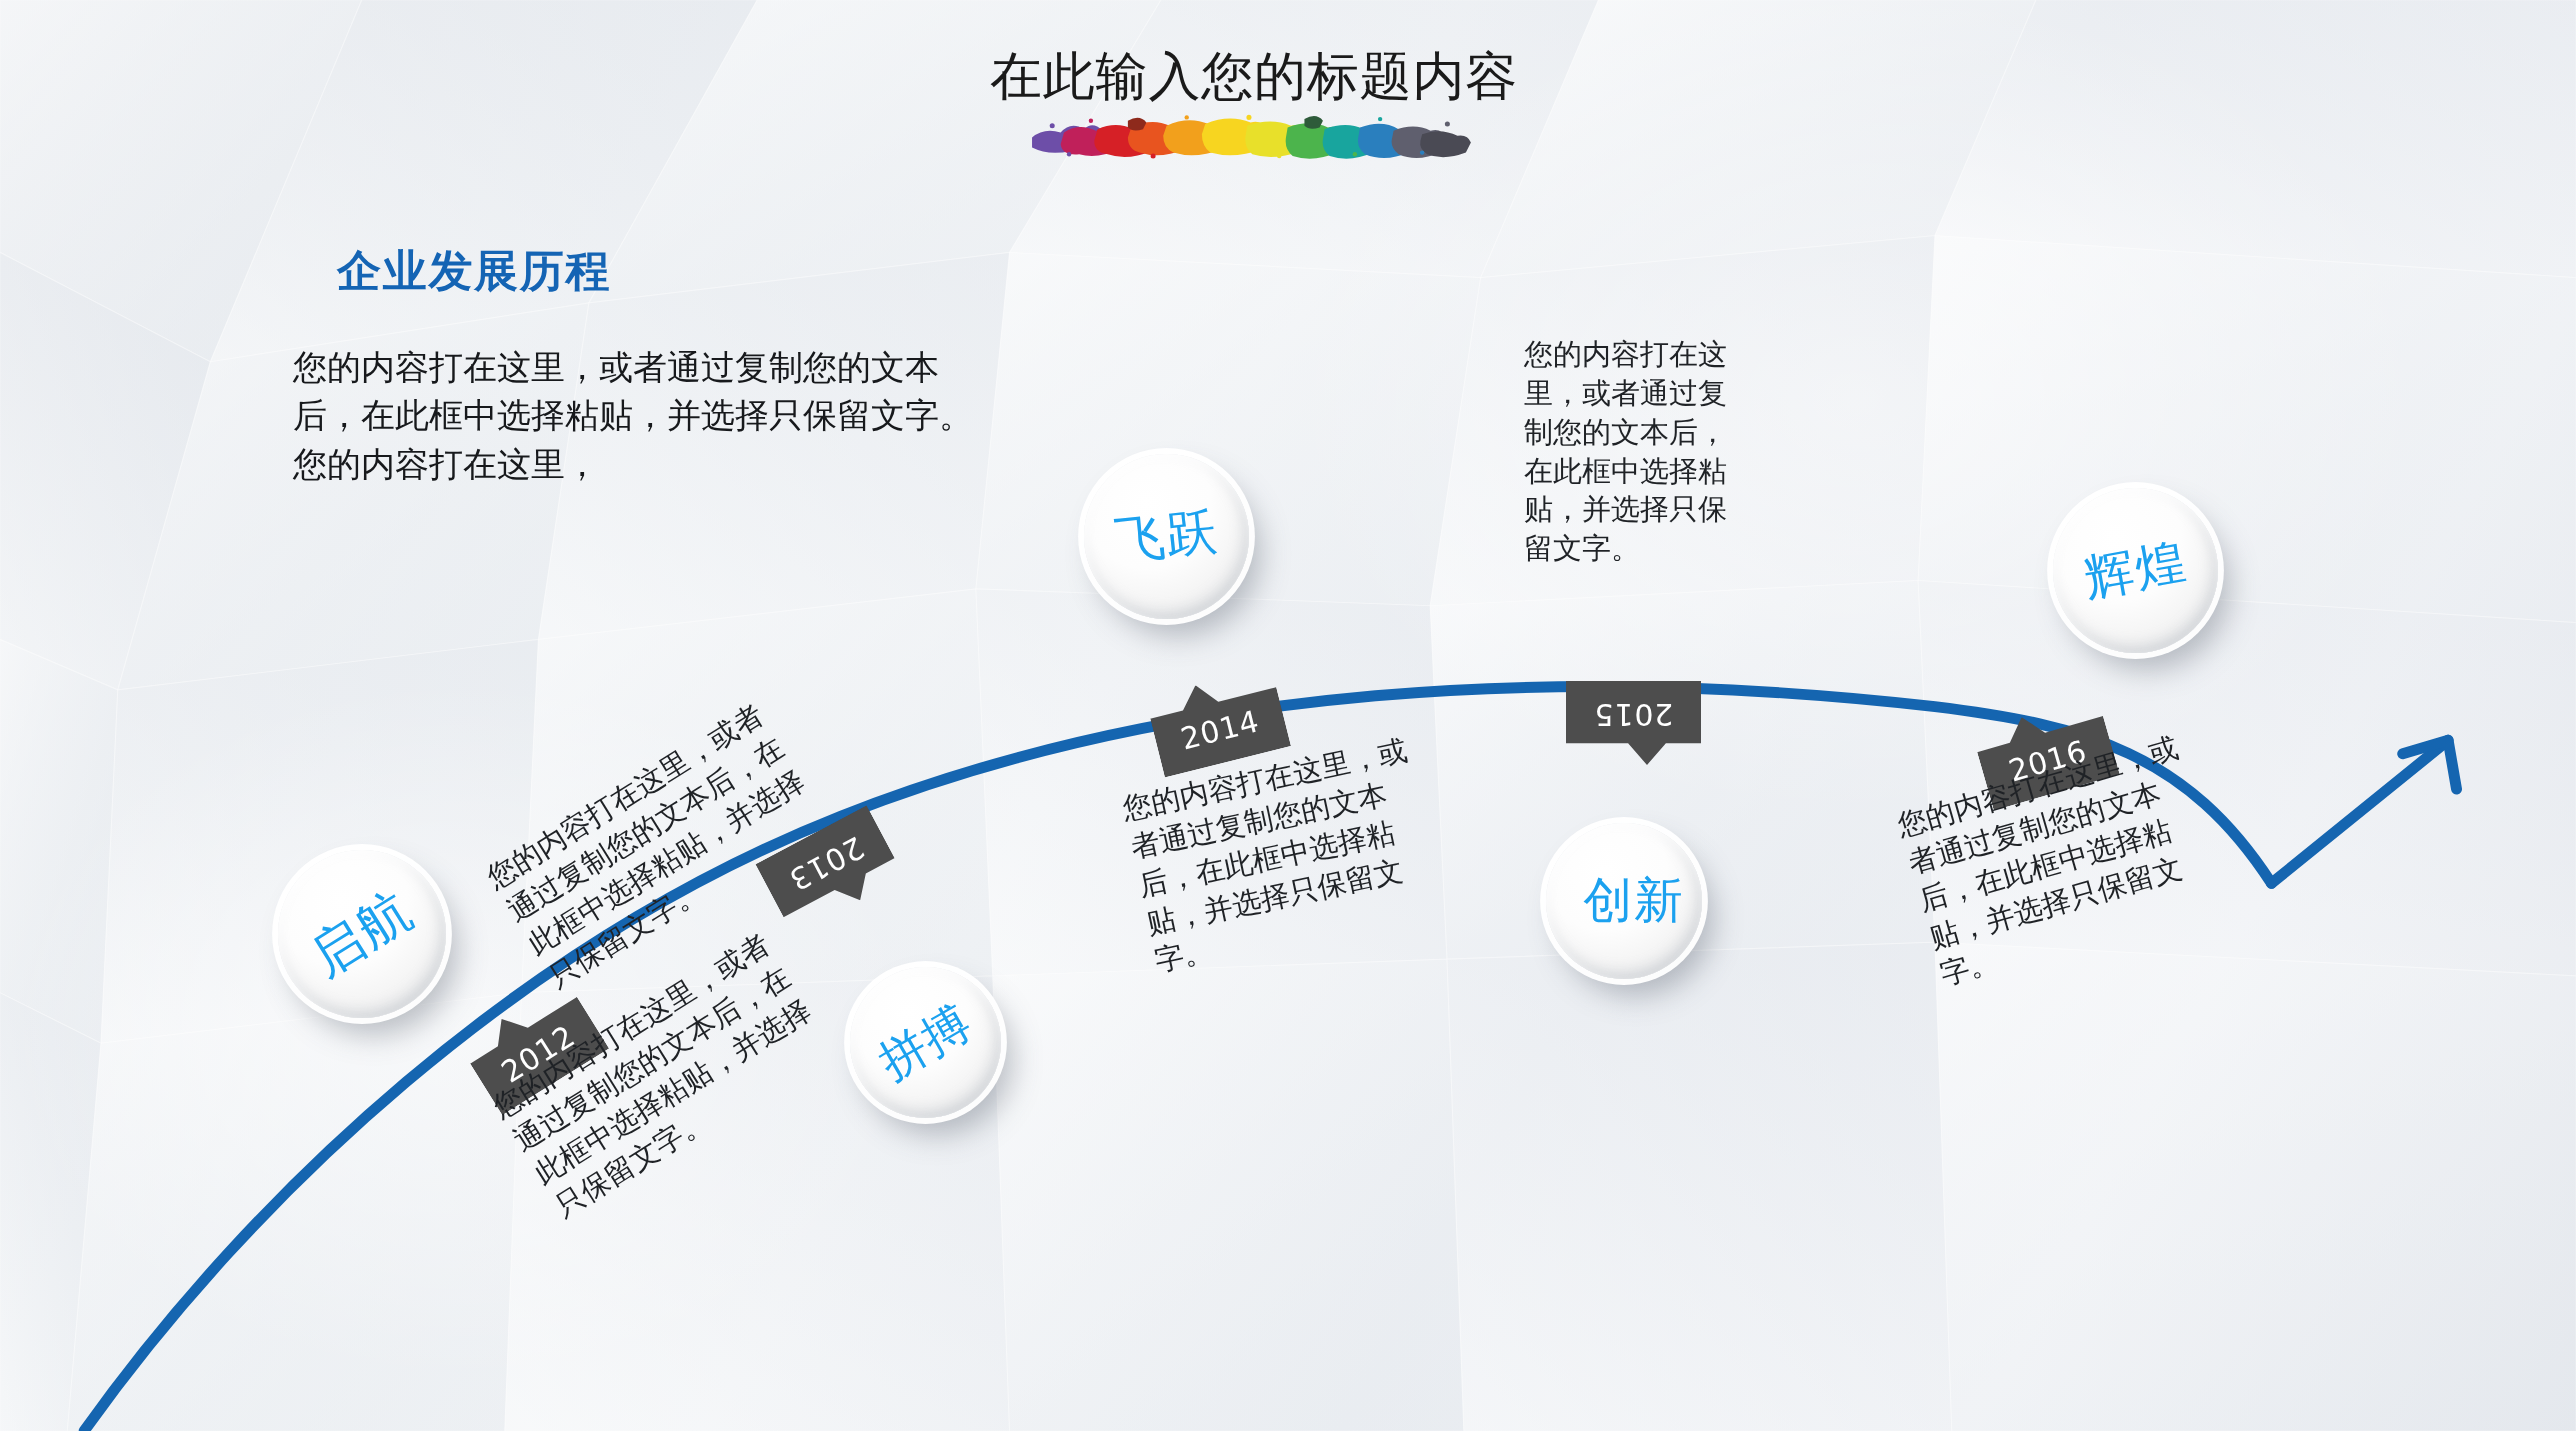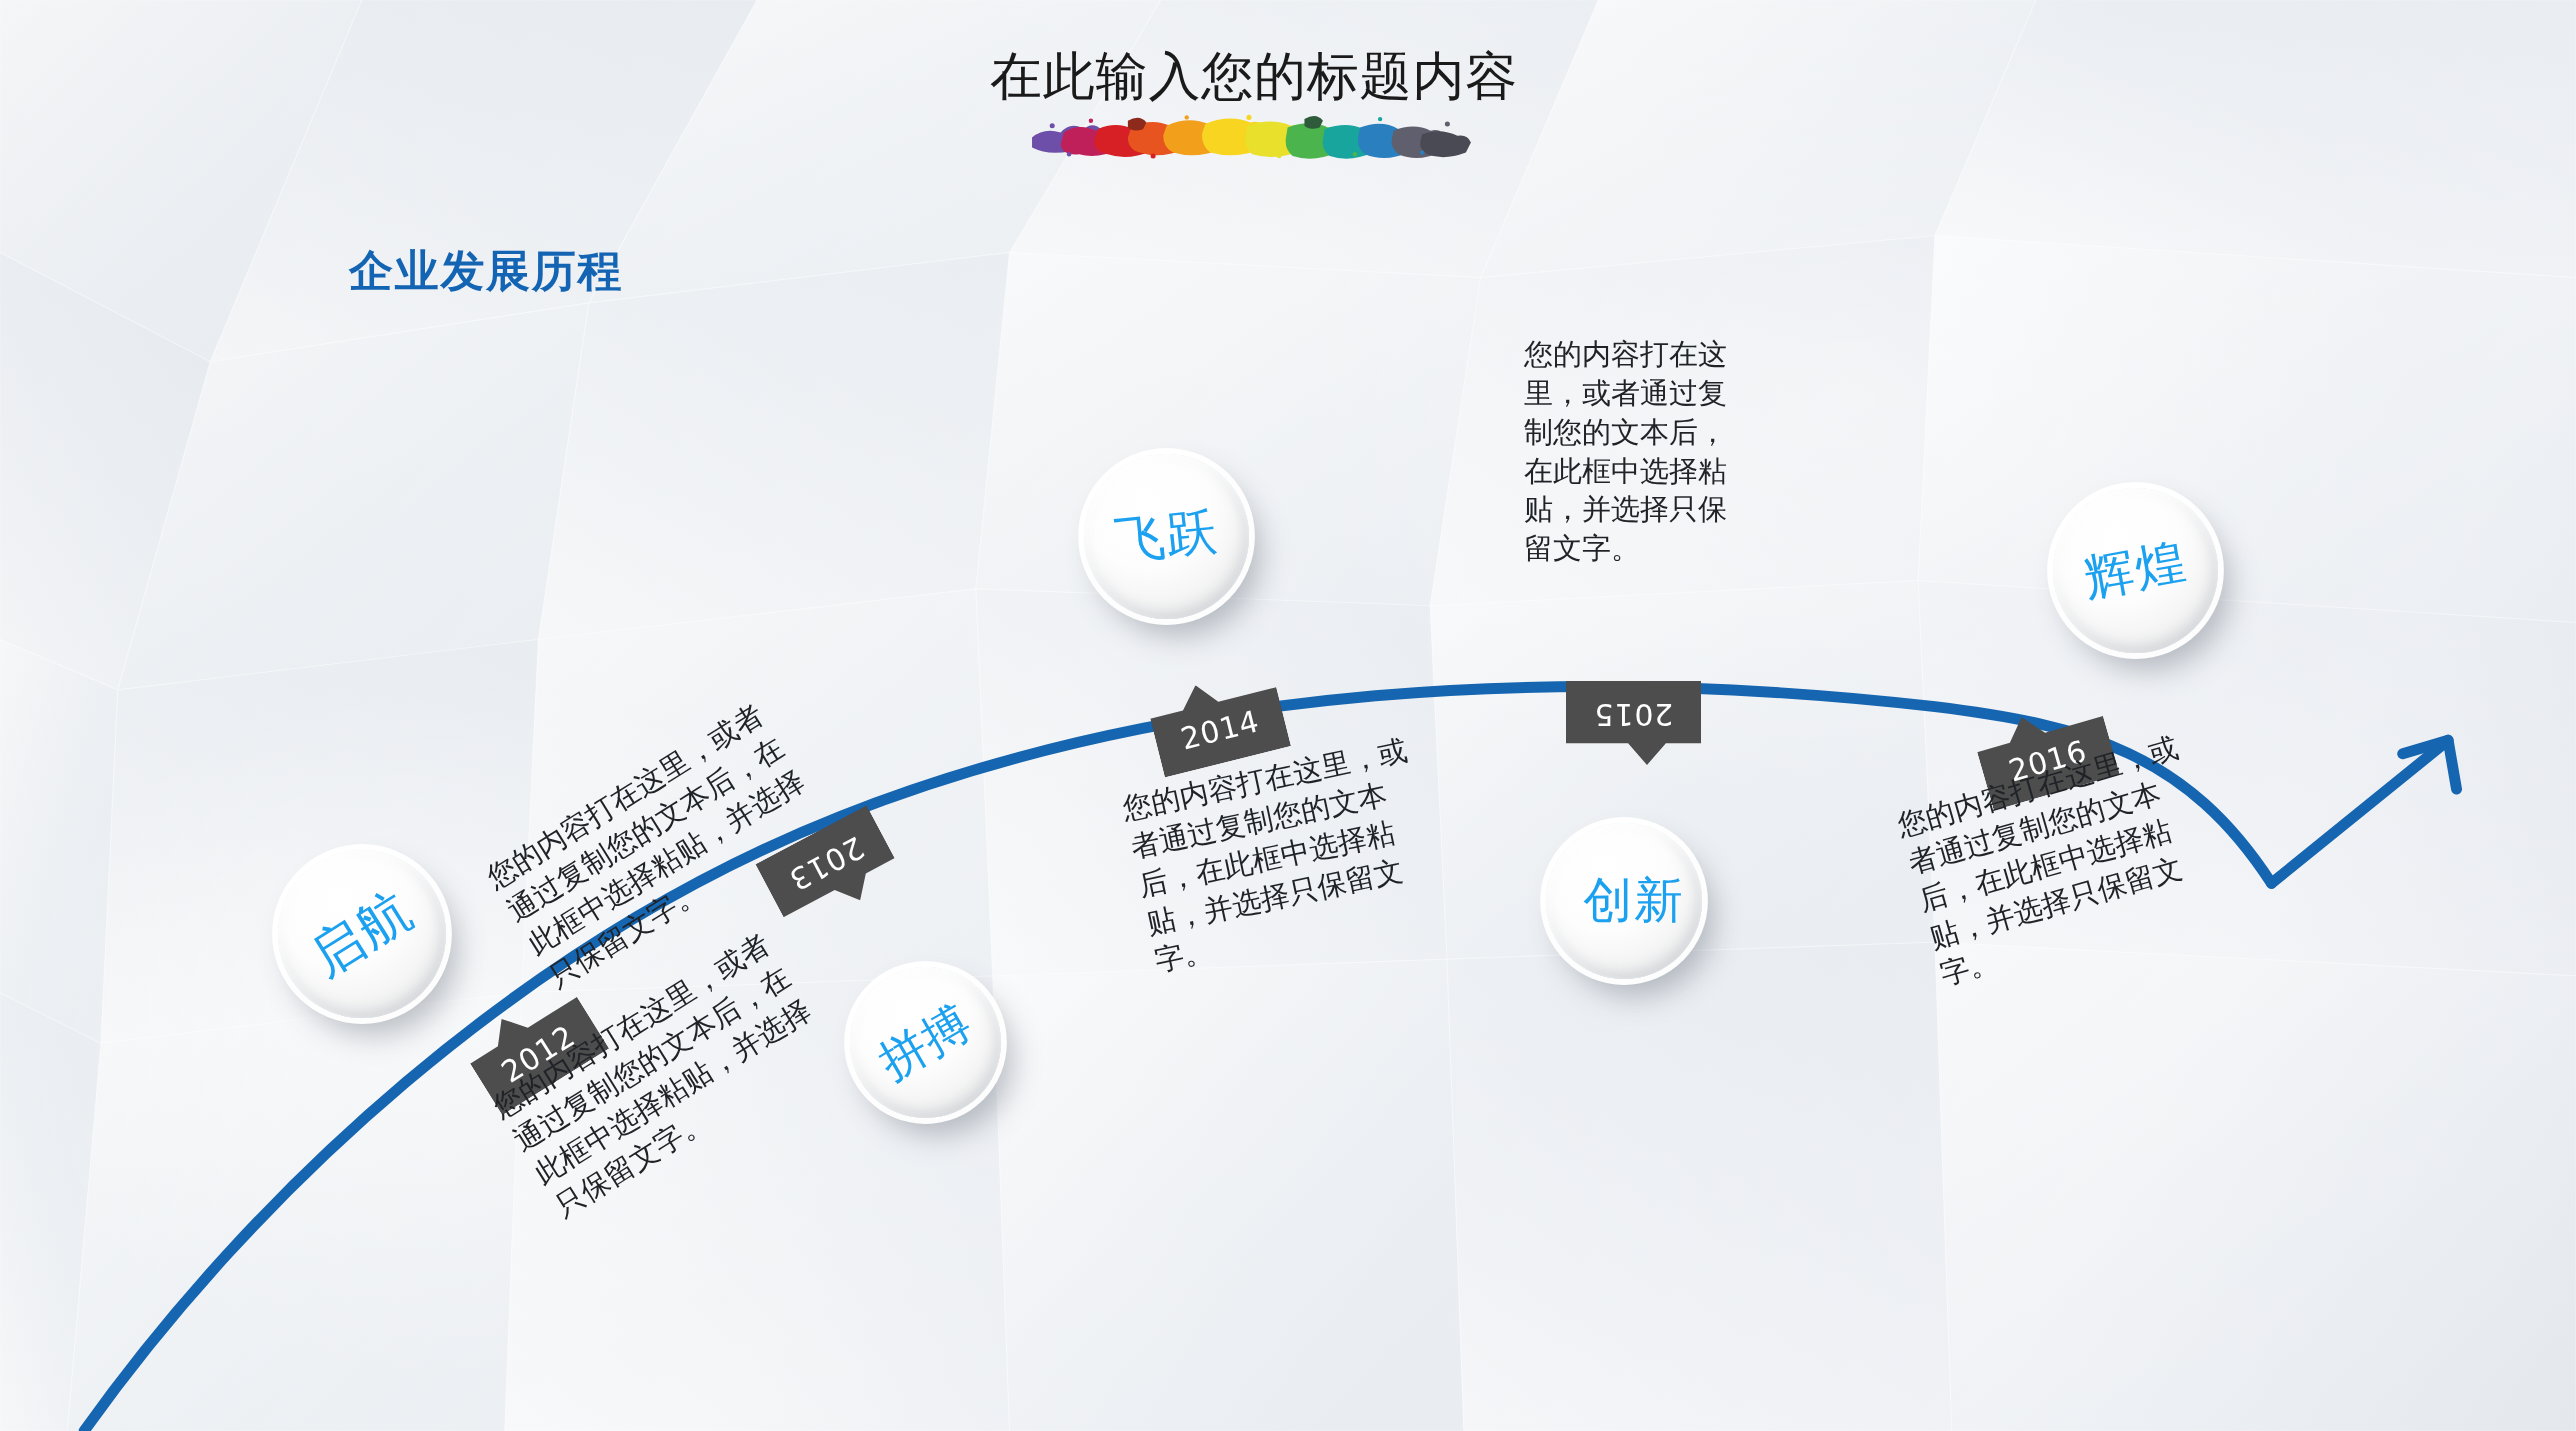--- a/index.html
+++ b/index.html
@@ -55,21 +55,20 @@
   
   .section-heading {
     position: absolute;
     left: 337px;
     top: 242px;
     font-size: 44px;
     font-weight: 700;
     color: #1464b4;
     letter-spacing: 1.7px;
     white-space: nowrap;
-    margin-left: 12px;
   }
   .intro-text {
     position: absolute;
     left: 293px;
     top: 343px;
     width: 690px;
     font-size: 34px;
     line-height: 1.42;
     color: #17191c;
   }
@@ -202,20 +201,21 @@
         <circle cx="50" cy="54" r="2.6" fill="#6d4ea8"></circle>
         <circle cx="150" cy="56" r="3" fill="#d62026"></circle>
         <circle cx="300" cy="56" r="2.6" fill="#e8e02a"></circle>
         <circle cx="390" cy="54" r="2.6" fill="#4cb44c"></circle>
         <circle cx="470" cy="52" r="2.6" fill="#2a7fbe"></circle>
       </g>
     </svg>
   </div>
 
   <div class="section-heading">企业发展历程</div>
+  <div class="intro-text">您的内容打在这里，或者通过复制您的文本后，在此框中选择粘贴，并选择只保留文字。您的内容打在这里，</div>
 
   <svg class="curve-layer" viewBox="0 0 3062 1701" preserveAspectRatio="none">
     <path d="M 100 1701 C 300 1420, 620 1120, 1000 970 C 1400 812, 1860 790, 2300 840 C 2480 862, 2600 896, 2700 1050" fill="none" stroke="#1565b0" stroke-width="13" stroke-linecap="round"></path>
     <path d="M 2700 1050 L 2910 880" fill="none" stroke="#1565b0" stroke-width="13" stroke-linecap="round"></path>
     <path d="M 2910 880 L 2856 896 M 2910 880 L 2920 938" fill="none" stroke="#1565b0" stroke-width="13" stroke-linecap="round" stroke-linejoin="round"></path>
   </svg>
 
   <div class="bubble" style="left:278px; top:850px; width:168px; height:168px;">
     <span class="bubble-label" style="font-size:52px; transform: rotate(-32deg);">启航</span>
   </div>

